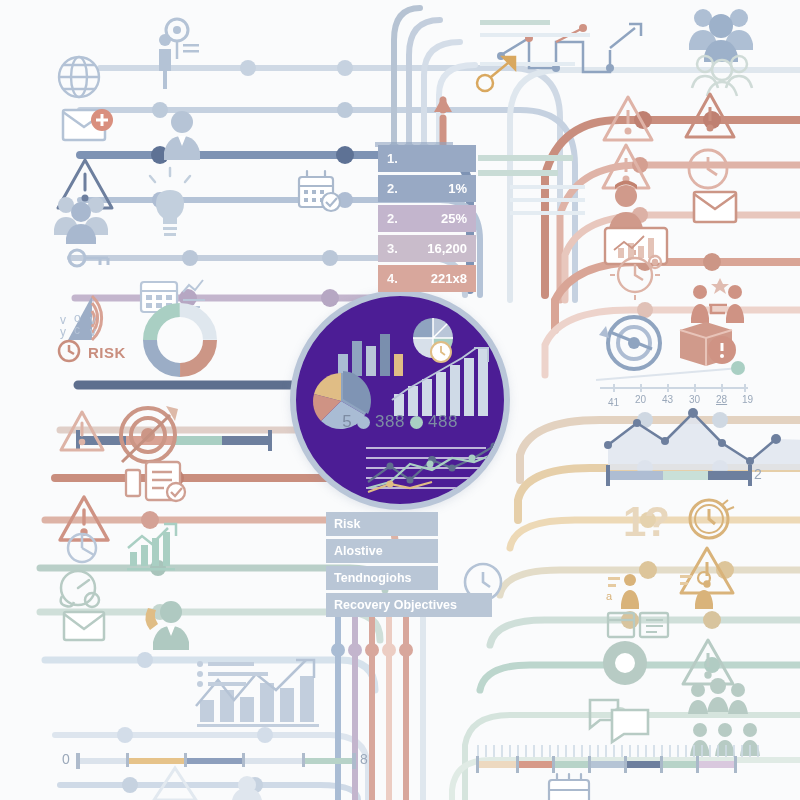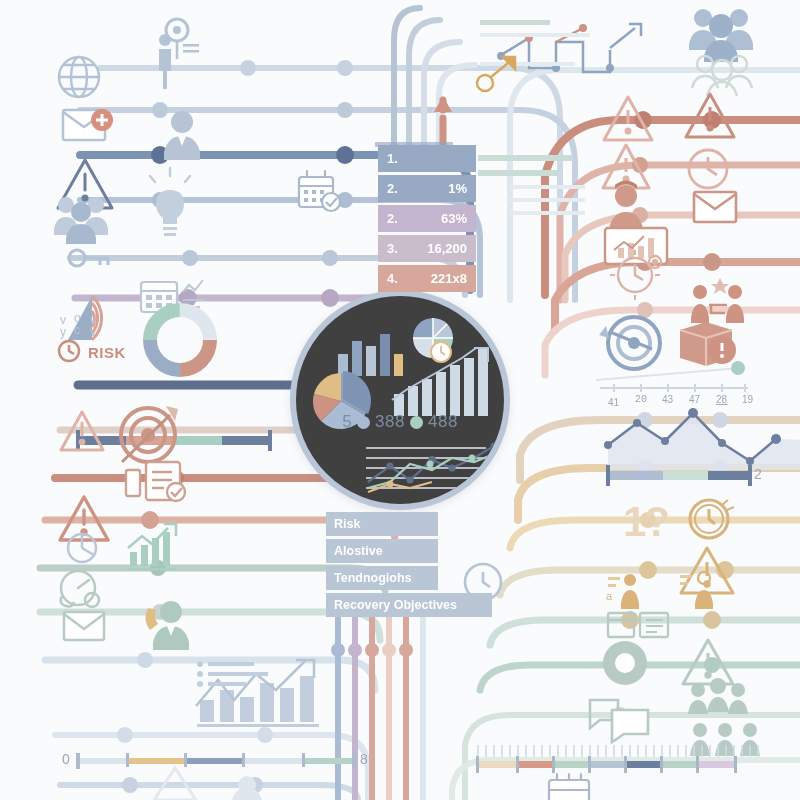--- a/index.html
+++ b/index.html
@@ -10,21 +10,21 @@
     font-family:"Liberation Sans", sans-serif;
     overflow:hidden;
     position:relative;
   }
   #stage { position:absolute; inset:0; width:800px; height:800px; }
   #bg-svg { position:absolute; left:0; top:0; width:800px; height:800px; }
 
   
   .lens {
     position:absolute; left:290px; top:290px; width:220px; height:220px;
-    border-radius:50%; background:#404040;
+    border-radius:50%; background:#4c1d95;
     border:6px solid #b9c6d8;
     box-shadow:0 2px 10px rgba(120,140,165,.18);
     overflow:hidden;
   }
   .lens-inner { position:absolute; inset:0; }
   .lens-legend {
     position:absolute; left:0; right:0; top:116px;
     text-align:center; font-size:17px; color:#7d8ca3; letter-spacing:.5px;
     font-family:"Liberation Sans", sans-serif;
   }
@@ -840,21 +840,21 @@
     <div class="stack-row" style="background:#98a9c4">
       <span class="num">1.</span>
       <span class="val"></span>
     </div>
     <div class="stack-row" style="background:#98a9c4">
       <span class="num">2.</span>
       <span class="val">1%</span>
     </div>
     <div class="stack-row" style="background:#c3b5cd">
       <span class="num">2.</span>
-      <span class="val">63%</span>
+      <span class="val">25%</span>
     </div>
     <div class="stack-row" style="background:#c9bccb">
       <span class="num">3.</span>
       <span class="val">16,200</span>
     </div>
     <div class="stack-row" style="background:#d8a79c">
       <span class="num">4.</span>
       <span class="val">221x8</span>
     </div>
   </div>
@@ -863,23 +863,23 @@
     <div class="label-row">Risk</div>
     <div class="label-row">Alostive</div>
     <div class="label-row">Tendnogiohs</div>
     <div class="label-row wide">Recovery Objectives</div>
   </div>
 
   <div class="tiny-text risk-label">RISK</div>
   <div class="tiny-text qmark">1?</div>
 
   <div class="tiny-text axis-num" style="left:608px; top:397px;">41</div>
-  <div class="tiny-text axis-num" style="left:635px; top:394px;font-family:Liberation Mono, monospace;">20</div>
+  <div class="tiny-text axis-num" style="left:635px; top:394px;">20</div>
   <div class="tiny-text axis-num" style="left:662px; top:394px;">43</div>
-  <div class="tiny-text axis-num" style="left:689px; top:394px;">47</div>
+  <div class="tiny-text axis-num" style="left:689px; top:394px;">30</div>
   <div class="tiny-text axis-num" style="left:716px; top:394px;text-decoration:underline;">28</div>
   <div class="tiny-text axis-num" style="left:742px; top:394px;">19</div>
 
   <div class="tiny-text slider-cap" style="left:754px; top:466px; color:#9aa8ba;">2</div>
   <div class="tiny-text slider-cap" style="left:62px; top:751px;">0</div>
   <div class="tiny-text slider-cap" style="left:360px; top:751px;">8</div>
 
 </div>
 
 </body></html>

